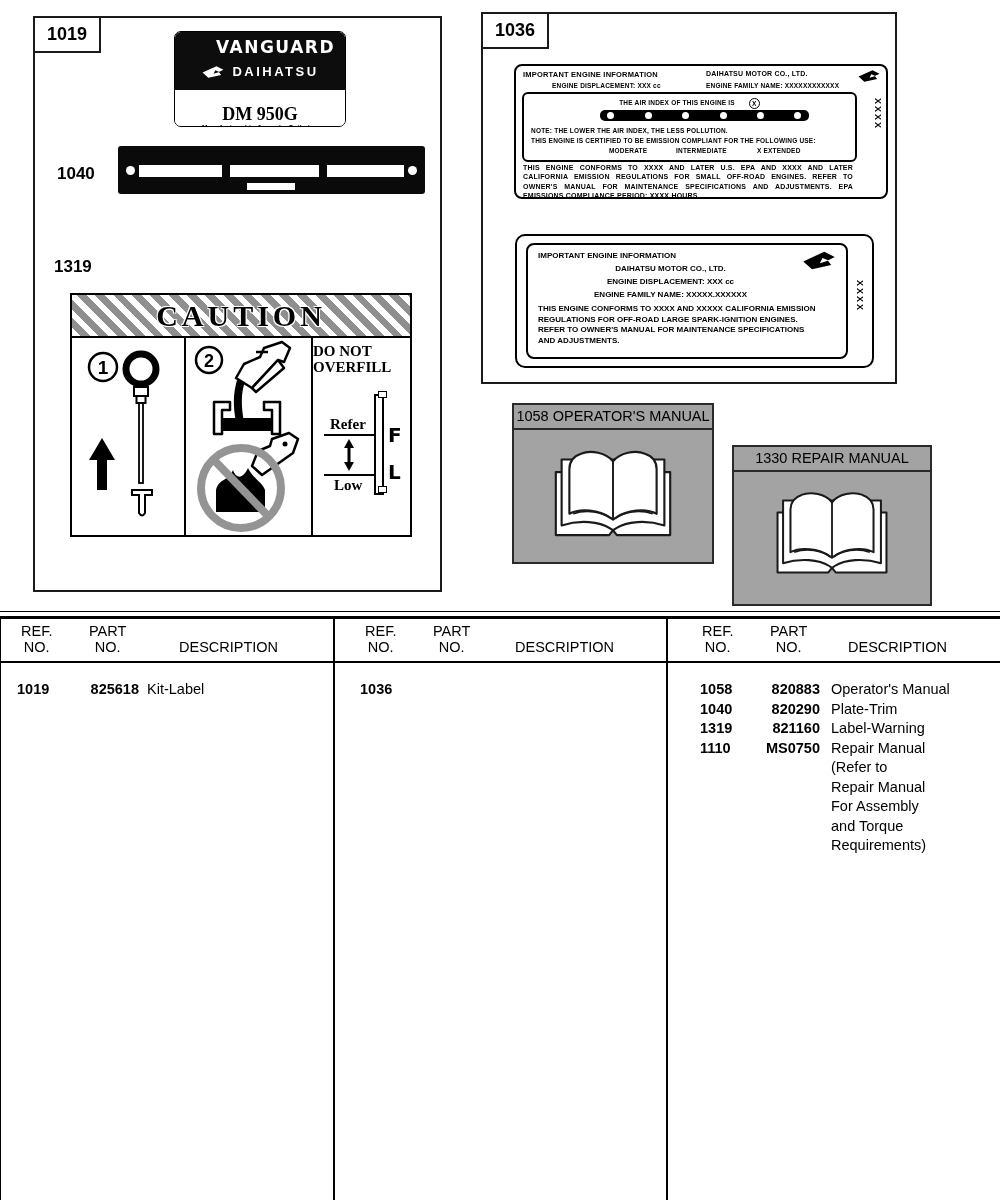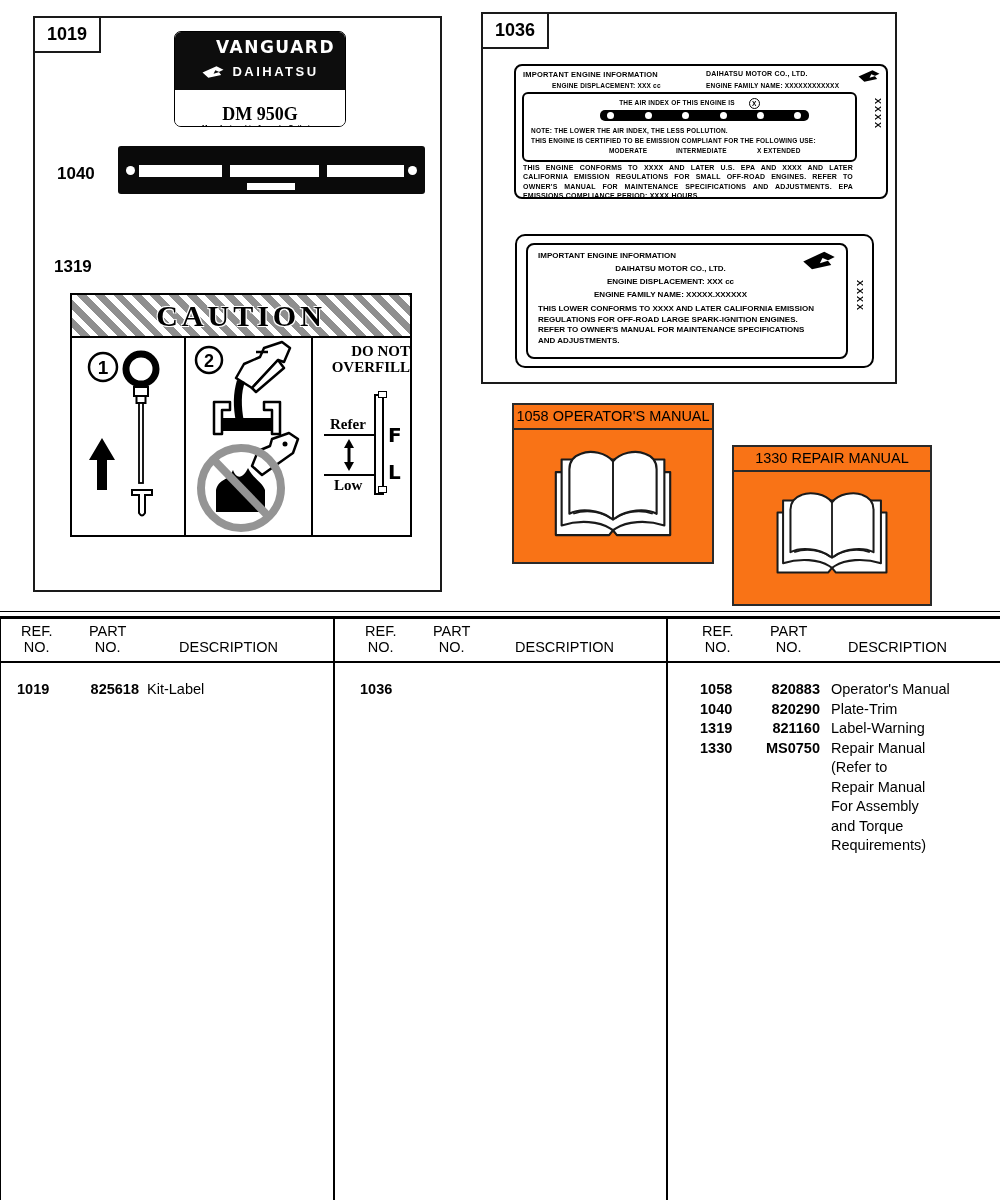--- a/index.html
+++ b/index.html
@@ -35,21 +35,21 @@
   .ca-banner{position:absolute;left:0;top:0;right:0;height:41px;border:2px solid #000;
      background:repeating-linear-gradient(45deg,#fff 0 6px,#8f8f8f 6px 13px);
      display:flex;align-items:center;justify-content:center;}
   .ca-title{font-family:"Liberation Serif",serif;font-weight:bold;font-size:30px;letter-spacing:4px;
      text-shadow:1px 1px 0 #fff,-1px -1px 0 #fff,1px -1px 0 #fff,-1px 1px 0 #fff;}
   .ca-body{position:absolute;left:0;top:43px;right:0;bottom:0;border:2px solid #000;}
   .ca-p{position:absolute;top:0;bottom:0;}
   .p1{left:0;width:112px;}
   .p2{left:112px;width:125px;border-left:2px solid #000;}
   .p3{left:239px;right:0;border-left:2px solid #000;}
-  .p3-title{position:absolute;left:0;right:0;top:5px;text-align:right;
+  .p3-title{position:absolute;left:0;right:0;top:5px;text-align:left;
      font-family:"Liberation Serif",serif;font-weight:bold;font-size:15px;line-height:16px;}
   .blade{position:absolute;left:61px;top:56px;width:6px;height:97px;border:2px solid #000;background:#fff;}
   .blade-tick{position:absolute;width:7px;height:5px;border:1.5px solid #000;background:#fff;}
   .gauge-line{position:absolute;border-top:2px solid #000;width:50px;left:11px;}
   .gauge-word{position:absolute;font-family:"Liberation Serif",serif;font-weight:bold;font-size:15px;}
   .gauge-letter{position:absolute;left:75px;font-weight:bold;font-size:20px;font-family:"DejaVu Sans",sans-serif;}
 
   
   #em-a{left:31px;top:50px;width:370px;height:131px;border:2px solid #000;border-radius:8px;font-weight:bold;}
   #em-a .t{position:absolute;letter-spacing:.2px;}
@@ -57,21 +57,21 @@
   .air-bar{position:absolute;left:76px;top:16px;width:209px;height:11px;background:#000;border-radius:5px;}
   .air-dot{position:absolute;top:2px;width:7px;height:7px;border-radius:50%;background:#fff;}
   .circ-x{display:inline-block;width:9px;height:9px;border:1.5px solid #000;border-radius:50%;
           font-size:6.5px;line-height:9px;text-align:center;vertical-align:middle;margin-left:14px;font-weight:bold;}
   .side-code{position:absolute;writing-mode:vertical-rl;font-weight:bold;font-size:9px;letter-spacing:2px;}
   #em-b{left:32px;top:220px;width:355px;height:130px;border:2px solid #000;border-radius:10px;}
   .emb-inner{position:absolute;left:9px;top:7px;width:318px;height:112px;border:2px solid #000;border-radius:8px;font-weight:bold;}
   .emb-inner .t{position:absolute;}
 
   
-  .manual-box{position:absolute;border:2px solid #2a2a2a;background:#f97316;}
+  .manual-box{position:absolute;border:2px solid #2a2a2a;background:#a3a3a3;}
   .man-title{height:23px;border-bottom:2px solid #2a2a2a;font-size:14.5px;line-height:23px;text-align:center;}
   .book-wrap{display:flex;justify-content:center;margin-top:9px;}
 
   
   #rule-above{left:0;top:611px;width:1000px;border-top:1.5px solid #000;}
   #parts-table{left:0;top:616px;width:1000px;height:584px;border-top:3px solid #000;
      border-left:1px solid #000;border-right:1px solid #000;font-size:14.5px;}
   .pt-group{position:absolute;top:0;bottom:0;}
   .g1{left:0;width:332px;}
   .g2{left:332px;width:333px;border-left:2px solid #000;}
@@ -250,21 +250,21 @@
     <div id="em-b" class="abs">
       <div class="emb-inner">
         <div class="t" style="left:10px;top:6px;font-size:8px;" data-bind="figures.emissions.label_b.title">IMPORTANT ENGINE INFORMATION</div>
         <svg class="abs" style="right:9px;top:5px;" width="36" height="21" viewBox="0 0 40 24">
           <path d="M2 13 L26 2 L38 8 L30 12 L34 17 L12 22 Z" fill="#000"></path>
           <path d="M24 9 L31 12 L21 15 Z" fill="#fff"></path>
         </svg>
         <div class="t" style="left:0;top:19px;width:285px;text-align:center;font-size:8px;" data-bind="figures.emissions.label_b.maker">DAIHATSU MOTOR CO., LTD.</div>
         <div class="t" style="left:0;top:32px;width:285px;text-align:center;font-size:8px;" data-bind="figures.emissions.label_b.displacement">ENGINE DISPLACEMENT: XXX cc</div>
         <div class="t" style="left:0;top:45px;width:285px;text-align:center;font-size:8px;" data-bind="figures.emissions.label_b.family">ENGINE FAMILY NAME: XXXXX.XXXXXX</div>
-        <div class="t" style="left:10px;top:59px;width:280px;font-size:8px;line-height:10.5px;" data-bind="figures.emissions.label_b.body">THIS LOWER CONFORMS TO XXXX AND LATER CALIFORNIA EMISSION REGULATIONS FOR OFF-ROAD LARGE SPARK-IGNITION ENGINES. REFER TO OWNER'S MANUAL FOR MAINTENANCE SPECIFICATIONS AND ADJUSTMENTS.</div>
+        <div class="t" style="left:10px;top:59px;width:280px;font-size:8px;line-height:10.5px;" data-bind="figures.emissions.label_b.body">THIS ENGINE CONFORMS TO XXXX AND XXXXX CALIFORNIA EMISSION REGULATIONS FOR OFF-ROAD LARGE SPARK-IGNITION ENGINES. REFER TO OWNER'S MANUAL FOR MAINTENANCE SPECIFICATIONS AND ADJUSTMENTS.</div>
       </div>
       <div class="side-code" style="right:7px;top:44px;" data-bind="figures.emissions.label_b.side_code">XXXX</div>
     </div>
   </div>
 
   <div class="manual-box" style="left:512px;top:403px;width:198px;height:157px;">
     <div class="man-title" data-bind="figures.operators_manual.title">1058 OPERATOR'S MANUAL</div>
     <div class="book-wrap">
       <svg width="126" height="103" viewBox="0 0 130 106">
         <use href="#book-shape"></use>
@@ -330,21 +330,21 @@
           <span class="c-ref" data-bind="parts_table.groups.2.rows.1.ref">1040</span>
           <span class="c-part" data-bind="parts_table.groups.2.rows.1.part">820290</span>
           <div class="c-desc" data-bind-lines="parts_table.groups.2.rows.1.desc">Plate-Trim</div>
         </div>
         <div class="row">
           <span class="c-ref" data-bind="parts_table.groups.2.rows.2.ref">1319</span>
           <span class="c-part" data-bind="parts_table.groups.2.rows.2.part">821160</span>
           <div class="c-desc" data-bind-lines="parts_table.groups.2.rows.2.desc">Label-Warning</div>
         </div>
         <div class="row">
-          <span class="c-ref" data-bind="parts_table.groups.2.rows.3.ref">1330</span>
+          <span class="c-ref" data-bind="parts_table.groups.2.rows.3.ref">1110</span>
           <span class="c-part" data-bind="parts_table.groups.2.rows.3.part">MS0750</span>
           <div class="c-desc" data-bind-lines="parts_table.groups.2.rows.3.desc">Repair Manual
 (Refer to
 Repair Manual
 For Assembly
 and Torque
 Requirements)</div>
         </div>
       </div>
     </div>

